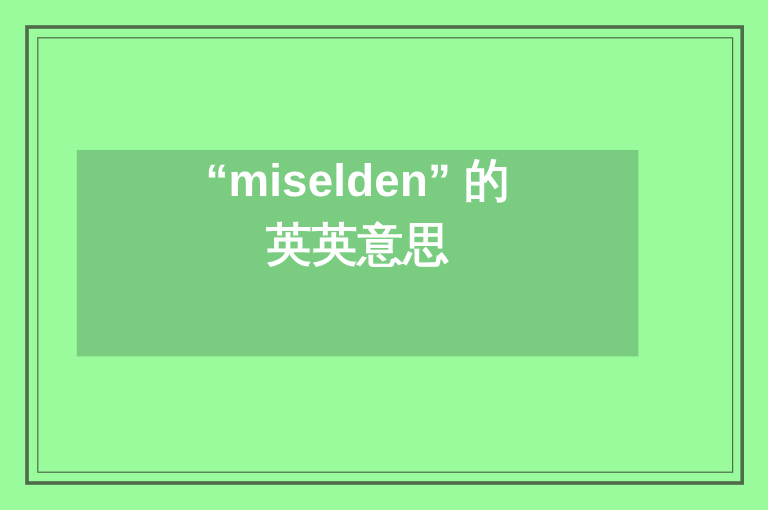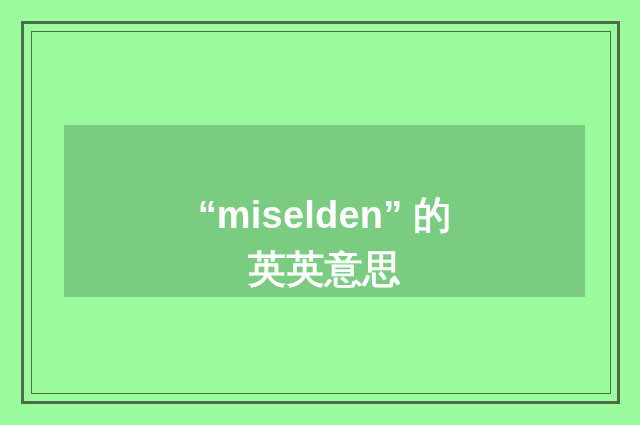--- a/index.html
+++ b/index.html
@@ -42,25 +42,25 @@
     border: 1.5px solid #4e6b4a;
     box-sizing: border-box;
     pointer-events: none;
   }
 
   
   .banner {
     position: absolute;
     left: 64px;
     top: 125px;
-    width: 521px;
+    width: 468px;
     height: 172px;
     background: #7acc80;
     display: flex;
-    align-items: flex-end;
+    align-items: flex-start;
     justify-content: center;
     box-sizing: border-box;
   }
 
   .banner-text {
     width: 272px;
     text-align: center;
     color: #ffffff;
     font-size: 38px;
     font-weight: bold;

